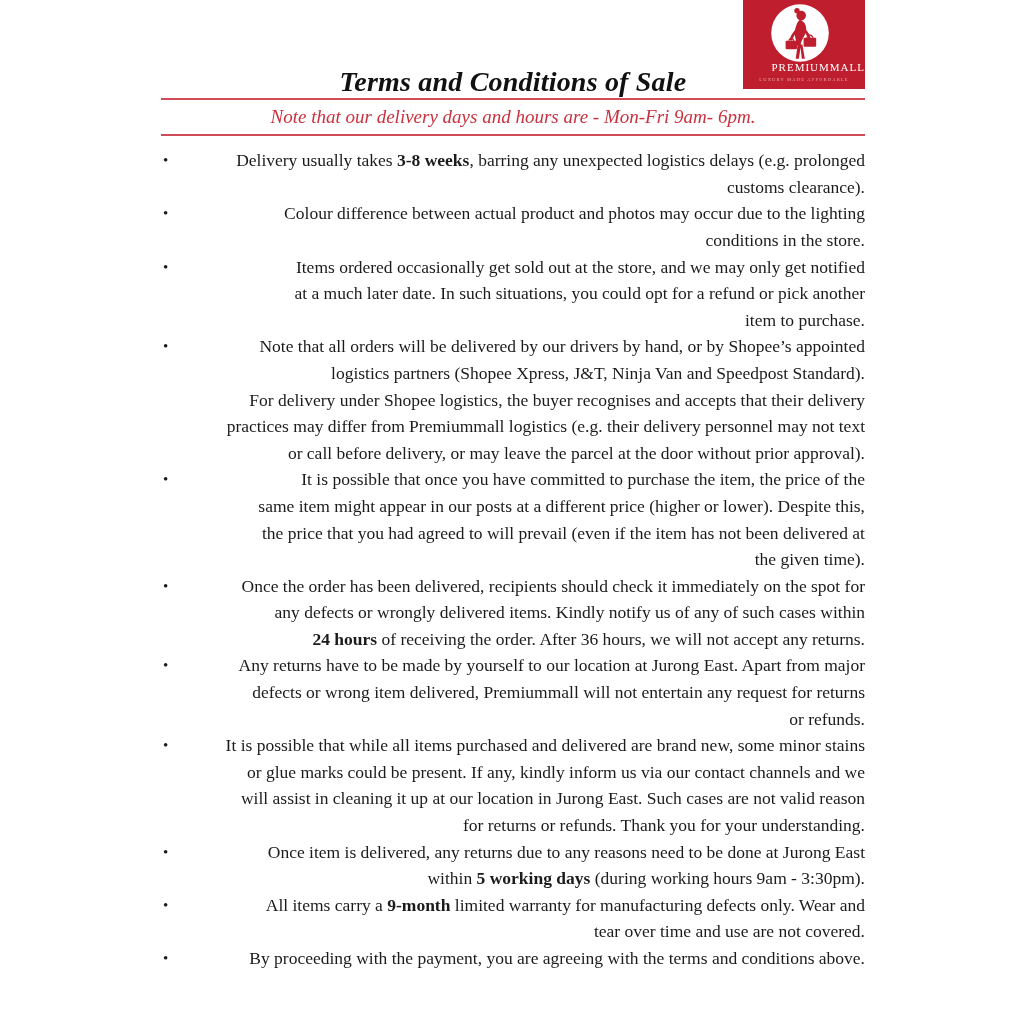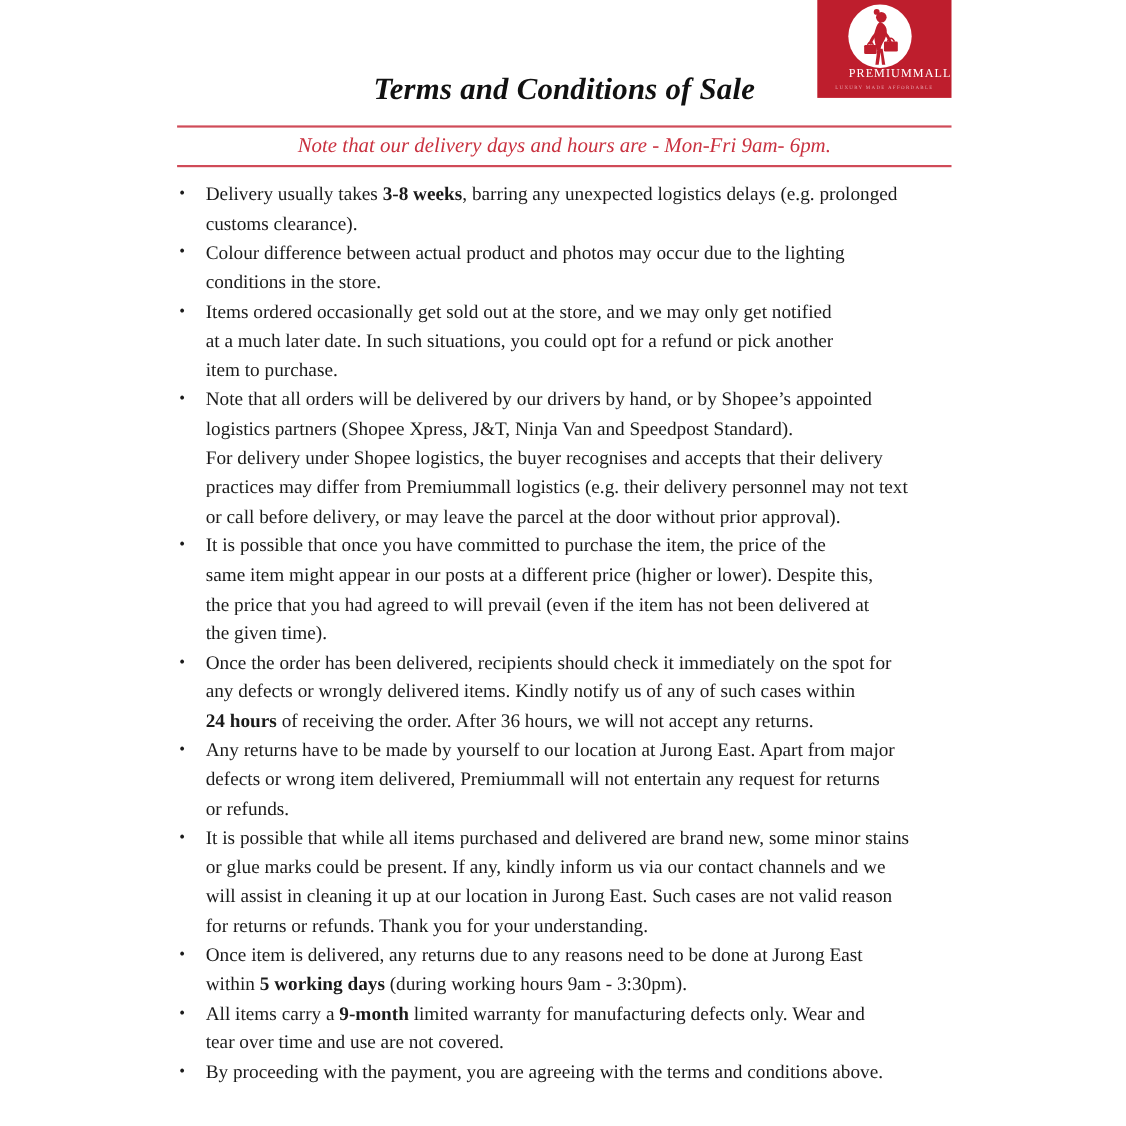--- a/index.html
+++ b/index.html
@@ -33,21 +33,20 @@
 
   
   .content{position:absolute;left:161px;top:0;width:704px;}
   h1.title{
     margin:66px 0 0 0;text-align:center;
     font-size:28px;line-height:1.15;font-weight:bold;color:#111111;
     letter-spacing:0.2px;
     font-style:italic;
   }
   .notice-band{
-    margin-top:16px;
     border-top:2px solid var(--rule-red);
     border-bottom:2px solid var(--rule-red);
     text-align:center;
     padding:3px 0 4px 0;
   }
   .notice-text{
     color:var(--notice-red);
     font-style:italic;
     font-size:19px;
     line-height:27px;
@@ -55,21 +54,21 @@
 
   ul.terms{
     list-style:none;margin:11px 0 0 0;padding:0;
     font-size:17.5px;line-height:26.6px;color:var(--text-color);
   }
   ul.terms li{display:flex;align-items:flex-start;}
   ul.terms .marker{
     flex:0 0 24px;padding-left:2px;font-size:15px;line-height:26.6px;
   }
   ul.terms .li-text{
-    white-space:pre-line;width:680px;
+    white-space:pre-line;width:680px;text-align:right;
   }
   ul.terms b{font-weight:bold;}
 </style>
 </head>
 <body>
 
 <div class="page">
 
   <div class="logo">
     <svg class="logo-art" viewBox="0 0 100 100" xmlns="http://www.w3.org/2000/svg">

